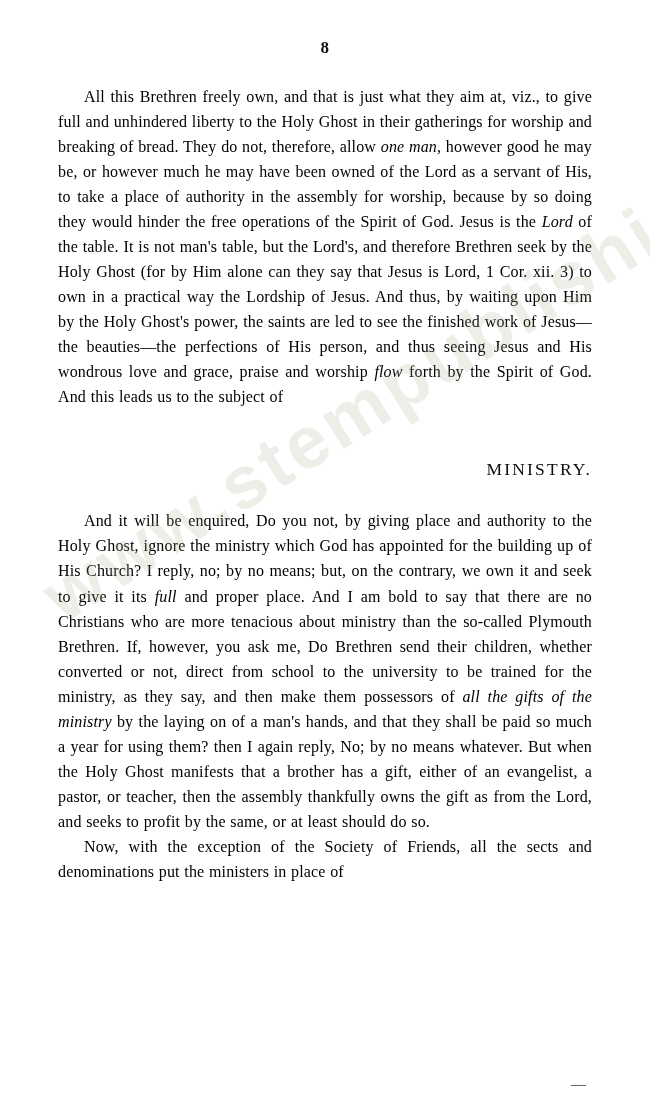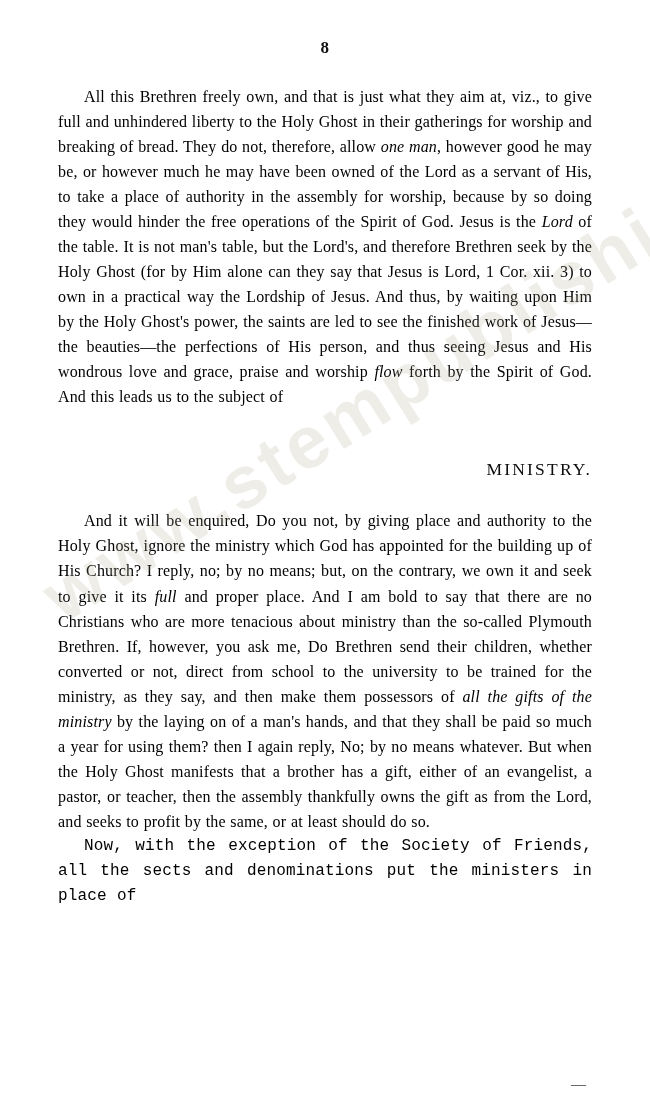--- a/index.html
+++ b/index.html
@@ -48,21 +48,20 @@
     letter-spacing: 2.2px;
     margin: 50px 0 28px 0;
     color: #0d0d0d;
   }
   .para.body2 {
     text-indent: 26px;
   }
   .para.body3 {
     text-indent: 26px;
     margin-top: 0;
-    font-family: Liberation Mono, monospace;
   }
   i, .ital {
     font-style: italic;
   }
   
   .watermark {
     position: absolute;
     left: 0;
     top: 0;
     width: 650px;

